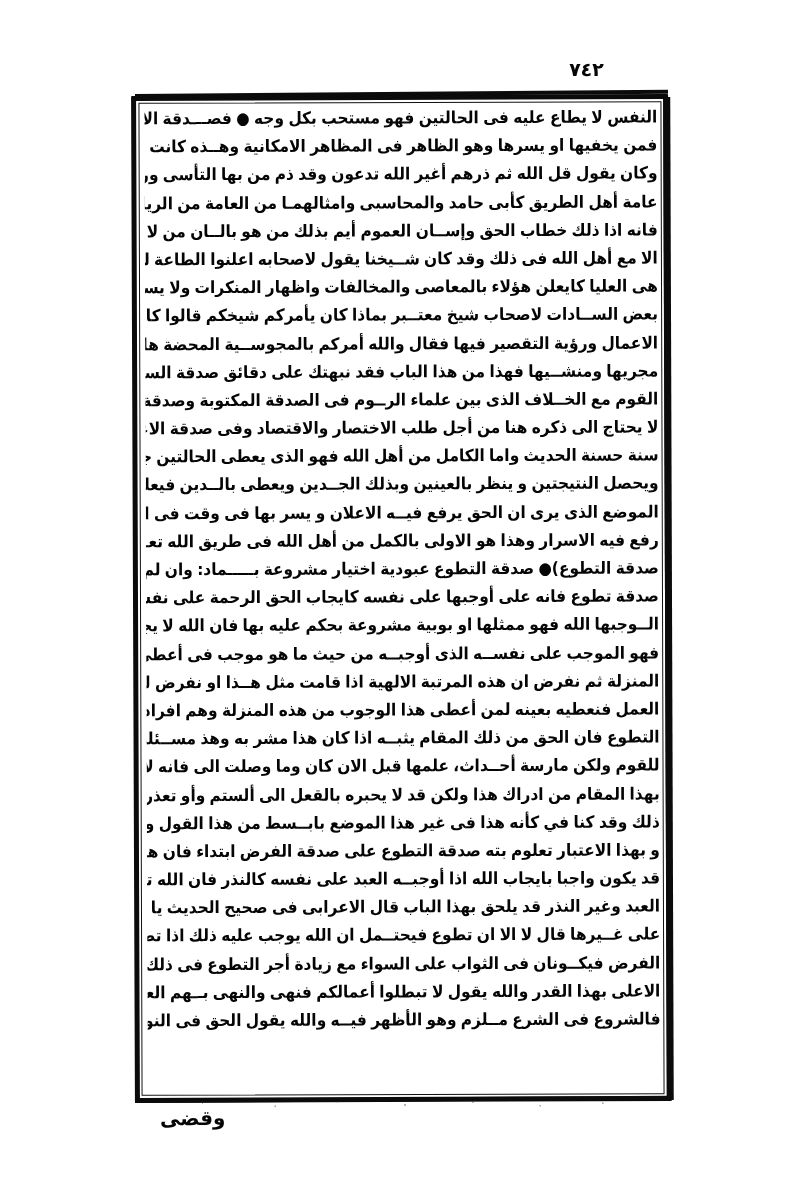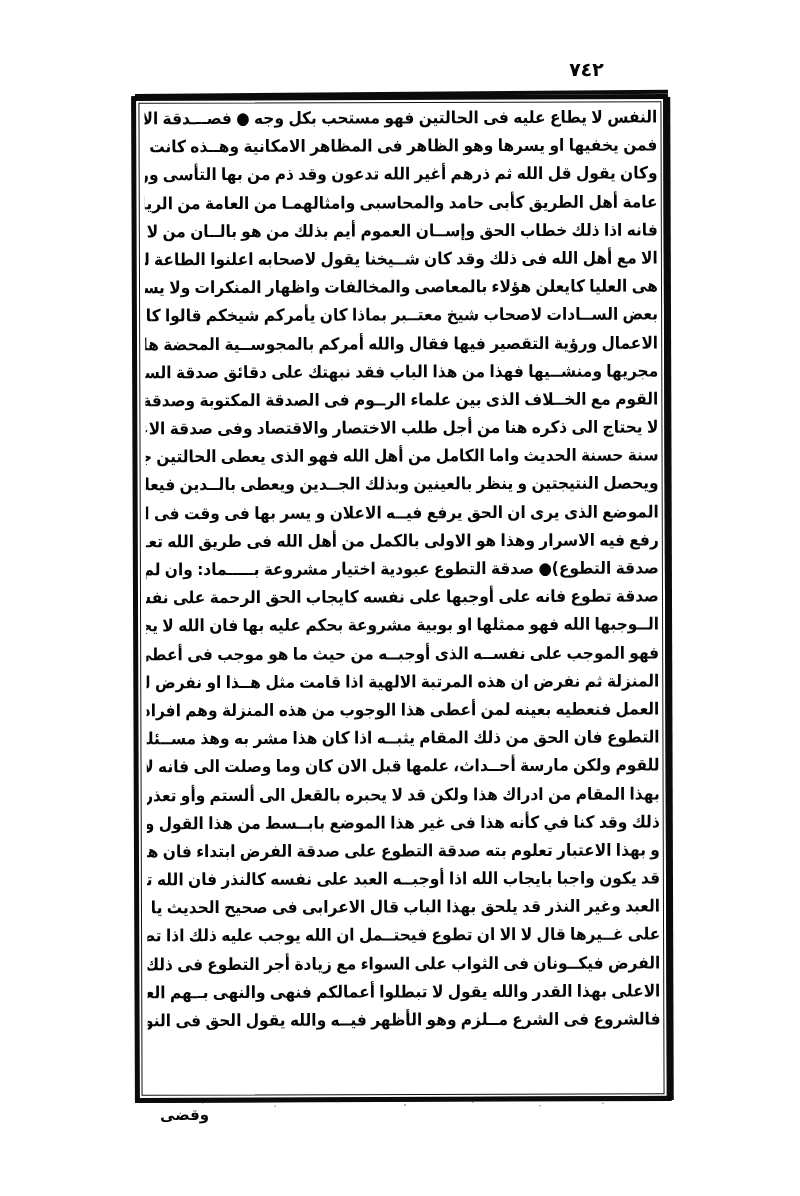--- a/index.html
+++ b/index.html
@@ -139,21 +139,21 @@
     letter-spacing: 0.2px;
   }
 
   
   #catchword {
     position: absolute;
     left: 160px;
     top: 1106px;
     direction: rtl;
     font-family: "DejaVu Sans", sans-serif;
-    font-size: 15px;
+    font-size: 20px;
     font-weight: 700;
     color: #0a0a0a;
     transform: rotate(-0.6deg);
     user-select: none;
   }
 
   
   #speckle {
     position: absolute;
     left: 140px;

